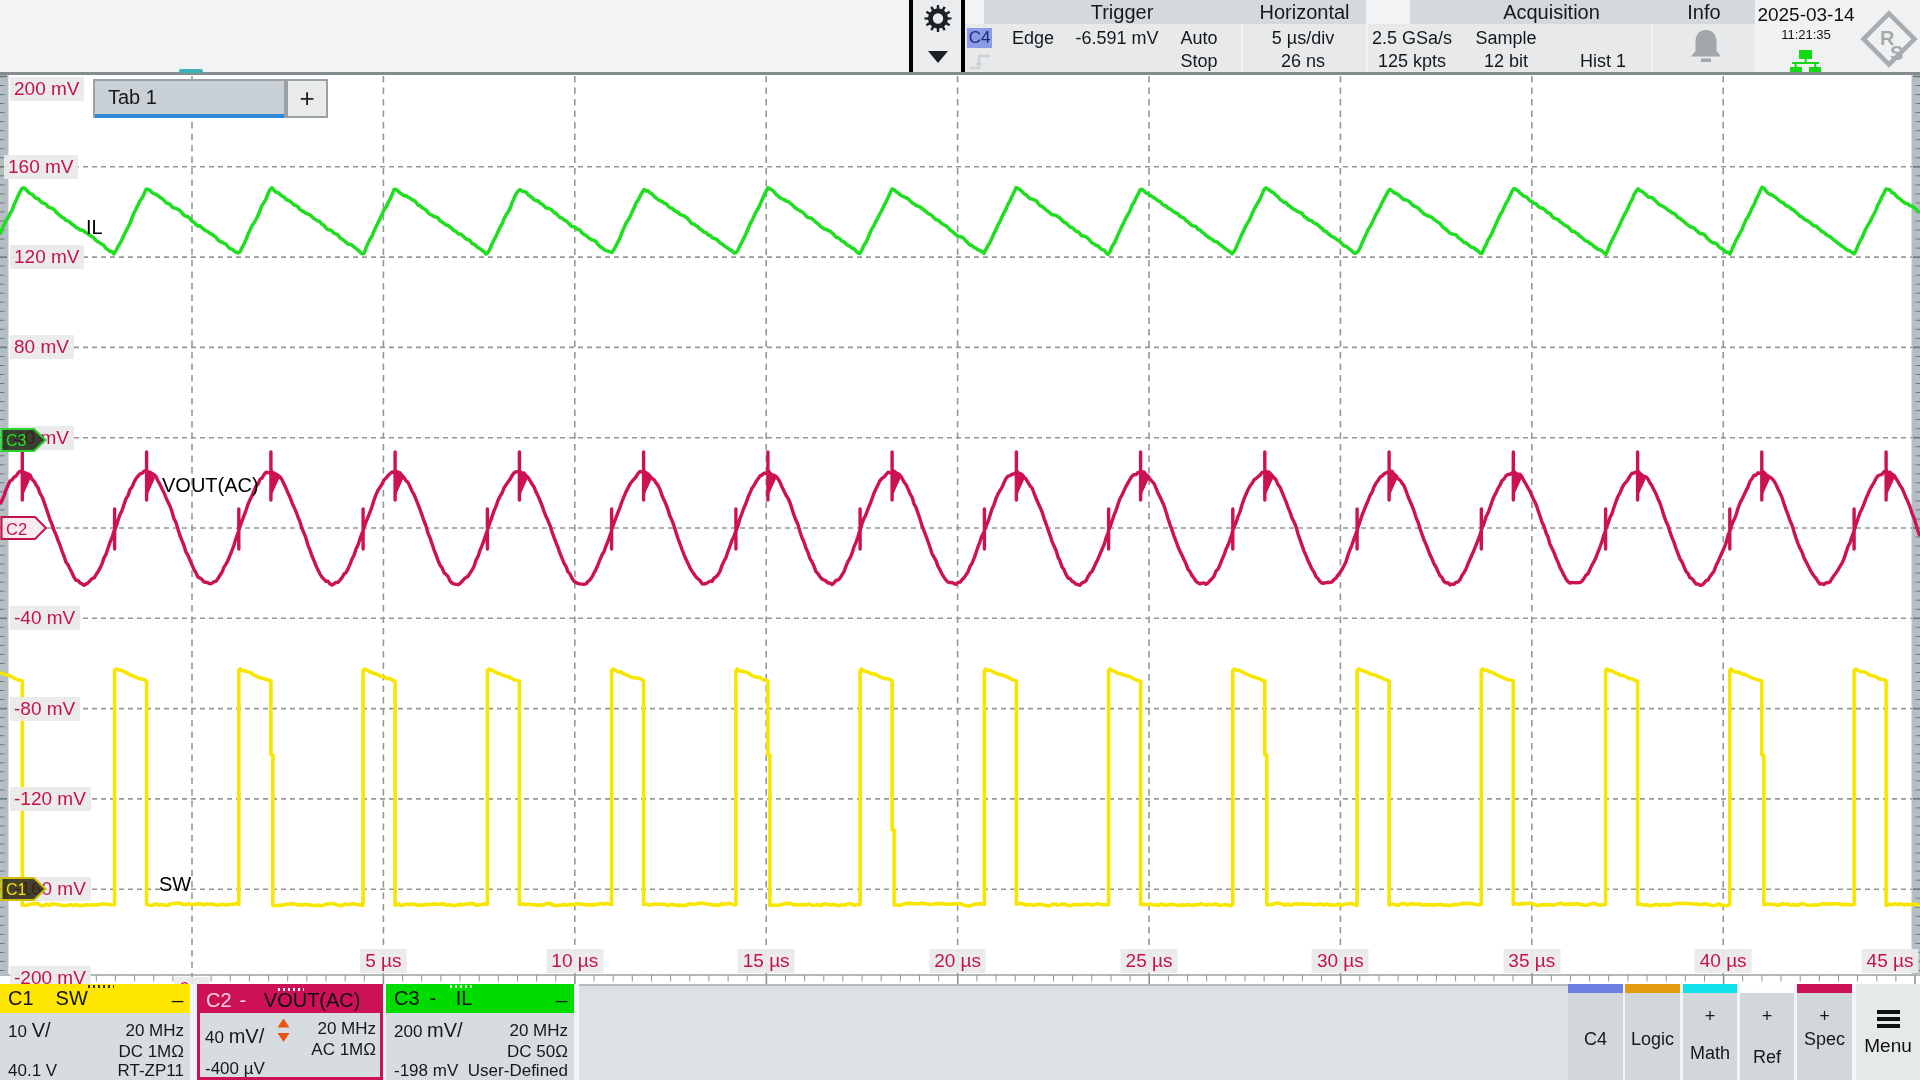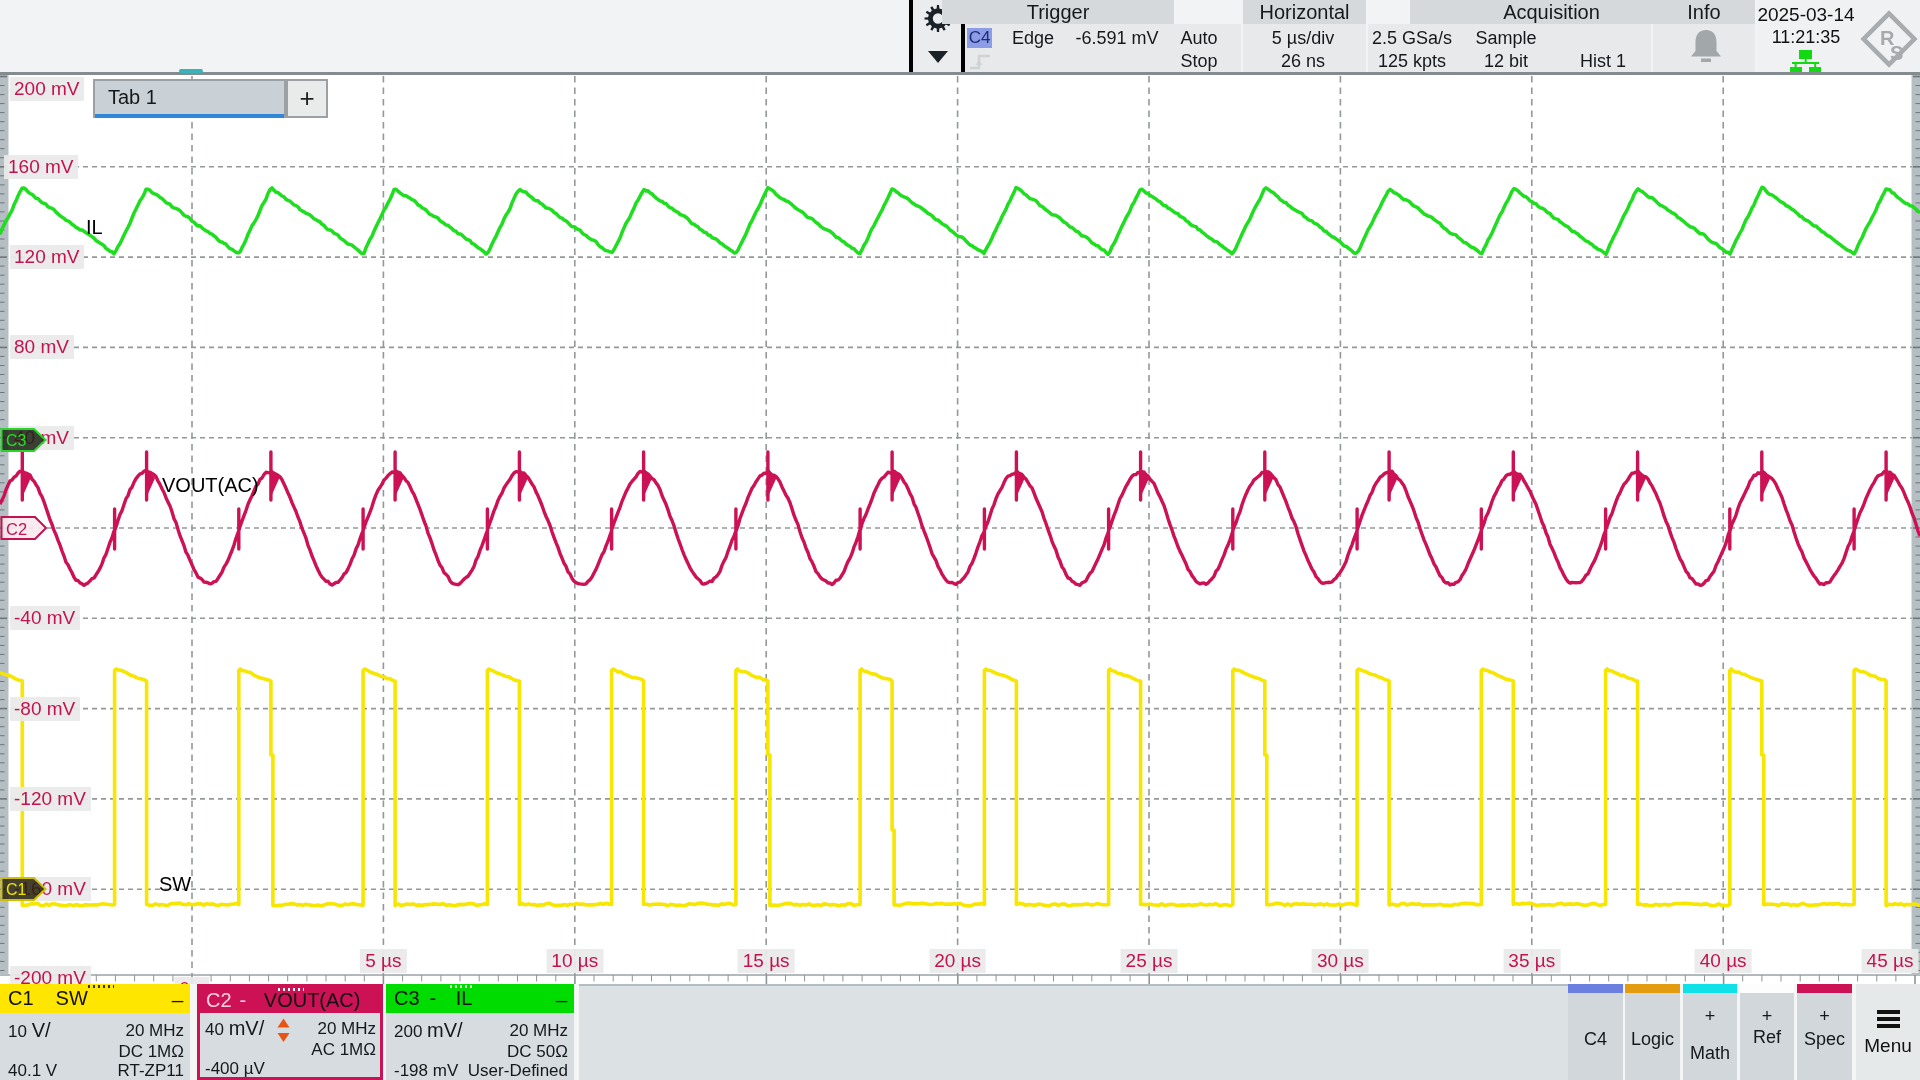--- a/index.html
+++ b/index.html
@@ -47,21 +47,21 @@
 
 <div id="topbar">
   <div style="position:absolute;left:909px;top:0;width:4px;height:72px;background:#000"></div>
   <div style="position:absolute;left:913px;top:0;width:48px;height:72px;background:#ebeced"></div>
   <div style="position:absolute;left:961px;top:0;width:4px;height:72px;background:#000"></div>
   <svg class="abs" style="left:913px;top:0" width="48" height="72" viewBox="0 0 48 72">
     <path d="M34.9,17.2 L38.5,17.4 L38.5,19.6 L34.9,19.8 L34.2,22.3 L37.2,24.2 L36.1,26.2 L32.9,24.6 L31.1,26.4 L32.7,29.6 L30.7,30.7 L28.8,27.7 L26.3,28.4 L26.1,32.0 L23.9,32.0 L23.7,28.4 L21.2,27.7 L19.3,30.7 L17.3,29.6 L18.9,26.4 L17.1,24.6 L13.9,26.2 L12.8,24.2 L15.8,22.3 L15.1,19.8 L11.5,19.6 L11.5,17.4 L15.1,17.2 L15.8,14.7 L12.8,12.8 L13.9,10.8 L17.1,12.4 L18.9,10.6 L17.3,7.4 L19.3,6.3 L21.2,9.3 L23.7,8.6 L23.9,5.0 L26.1,5.0 L26.3,8.6 L28.8,9.3 L30.7,6.3 L32.7,7.4 L31.1,10.6 L32.9,12.4 L36.1,10.8 L37.2,12.8 L34.2,14.7 Z M30.2,18.5 A5.2,5.2 0 1 0 19.8,18.5 A5.2,5.2 0 1 0 30.2,18.5 Z" fill="#1a2228" fill-rule="evenodd"></path>
     <path d="M15,51 h20 l-10,12 z" fill="#1a2228"></path>
   </svg>
 
-  <div class="hdr" style="left:942px;width:232px">Trigger</div>
+  <div class="hdr" style="left:984px;width:276px">Trigger</div>
   <div class="val" style="left:965px;width:276px"></div>
   <div class="hdr" style="left:1243px;width:123px">Horizontal</div>
   <div class="val" style="left:1243px;width:123px"></div>
   <div class="hdr" style="left:1410px;width:283px">Acquisition</div>
   <div class="val" style="left:1368px;width:283px"></div>
   <div class="hdr" style="left:1653px;width:102px">Info</div>
   <div class="val" style="left:1653px;width:102px"></div>
 
   <div class="abs" style="left:967px;top:28px;width:25px;height:20px;background:#8d9ce6;
     color:#1b2d73;font-size:17px;text-align:center;line-height:20px">C4</div>
@@ -83,21 +83,21 @@
   <div class="tv" style="left:1506px;top:61px">12 bit</div>
   <div class="tv" style="left:1603px;top:61px">Hist 1</div>
 
   <svg class="abs" style="left:1688px;top:28px" width="36" height="38" viewBox="0 0 36 38">
     <path d="M17,2 c-6.5,0.5 -9.5,5.5 -9.5,12 v9 l-4.5,5.5 h30 l-4.5,-5.5 v-9 c0,-6.5 -3,-11.5 -9.5,-12 z" fill="#a2a7aa"></path>
     <rect x="13" y="30.5" width="10" height="3.5" fill="#a2a7aa"></rect>
   </svg>
 
   <div id="datearea">
     <div style="position:absolute;left:0;top:4px;width:98px;text-align:center;font-size:19px">2025-03-14</div>
-    <div style="position:absolute;left:0;top:27px;width:98px;text-align:center;font-size:18px">11:21:35</div>
+    <div style="position:absolute;left:0;top:27px;width:98px;text-align:center;font-size:13px">11:21:35</div>
   </div>
   <svg class="abs" style="left:1790px;top:49px" width="32" height="26" viewBox="0 0 32 26">
     <g fill="#12d912">
       <rect x="9" y="1" width="13" height="9"></rect>
       <rect x="14.7" y="10" width="2" height="3"></rect>
       <rect x="2" y="13" width="27" height="2"></rect>
       <rect x="4.6" y="15" width="2" height="3"></rect>
       <rect x="24.2" y="15" width="2" height="3"></rect>
       <rect x="0" y="18" width="12" height="8"></rect>
       <rect x="19" y="18" width="12" height="8"></rect>
@@ -511,21 +511,21 @@
   </div>
 
   <div class="chbox" style="left:197px;width:186px;border:3px solid #cc1254">
     <div class="chstrip" style="background:#cc1254;top:0;height:26px;line-height:26px">
       <span style="margin-left:6px;color:#ffd2de">C2</span><span style="margin-left:8px;color:#ffd2de">-</span>
       <span style="margin-left:12px;color:#101010">VOUT(AC)</span>
     </div>
     <div style="position:absolute;left:78px;top:1px;width:26px;height:3px;
       background-image:repeating-linear-gradient(90deg,#fff 0,#fff 2px,transparent 2px,transparent 5px)"></div>
     <div class="chbody" style="top:26px;height:64px">
-      <span class="sm big" style="left:5px;top:4px">40 <span class="vdiv">mV/</span></span>
+      <span class="sm big" style="left:5px;top:12px">40 <span class="vdiv">mV/</span></span>
       <svg class="abs" style="left:77px;top:5px" width="13" height="25" viewBox="0 0 13 25">
         <path d="M6.5,0.5 L12.5,9.5 H0.5 z" fill="#e85513"></path>
         <path d="M6.5,24 L0.5,15 H12.5 z" fill="#e85513"></path>
       </svg>
       <span class="sm" style="right:4px;top:6px">20 MHz</span>
       <span class="sm" style="right:4px;top:27px">AC 1MΩ</span>
       <span class="sm" style="left:5px;top:46px">-400 µV</span>
     </div>
   </div>
 
@@ -562,21 +562,21 @@
         <div class="strip" style="background:#10e0e8"></div>
     <div class="lab">
           <div style="margin-top:13px">+</div>
           <div style="margin-top:16px">Math</div>
         </div>
       </div>
   <div class="btn" style="left:1740px;width:54px">
         <div class="strip" style="background:#fdfdfd"></div>
     <div class="lab">
           <div style="margin-top:13px">+</div>
-          <div style="margin-top:0">Ref</div>
+          <div style="margin-top:20px">Ref</div>
         </div>
       </div>
   <div class="btn" style="left:1797px;width:55px">
         <div class="strip" style="background:#cc1254"></div>
     <div class="lab">
           <div style="margin-top:13px">+</div>
           <div style="margin-top:2px">Spec</div>
         </div>
       </div>
   <div id="menu">

